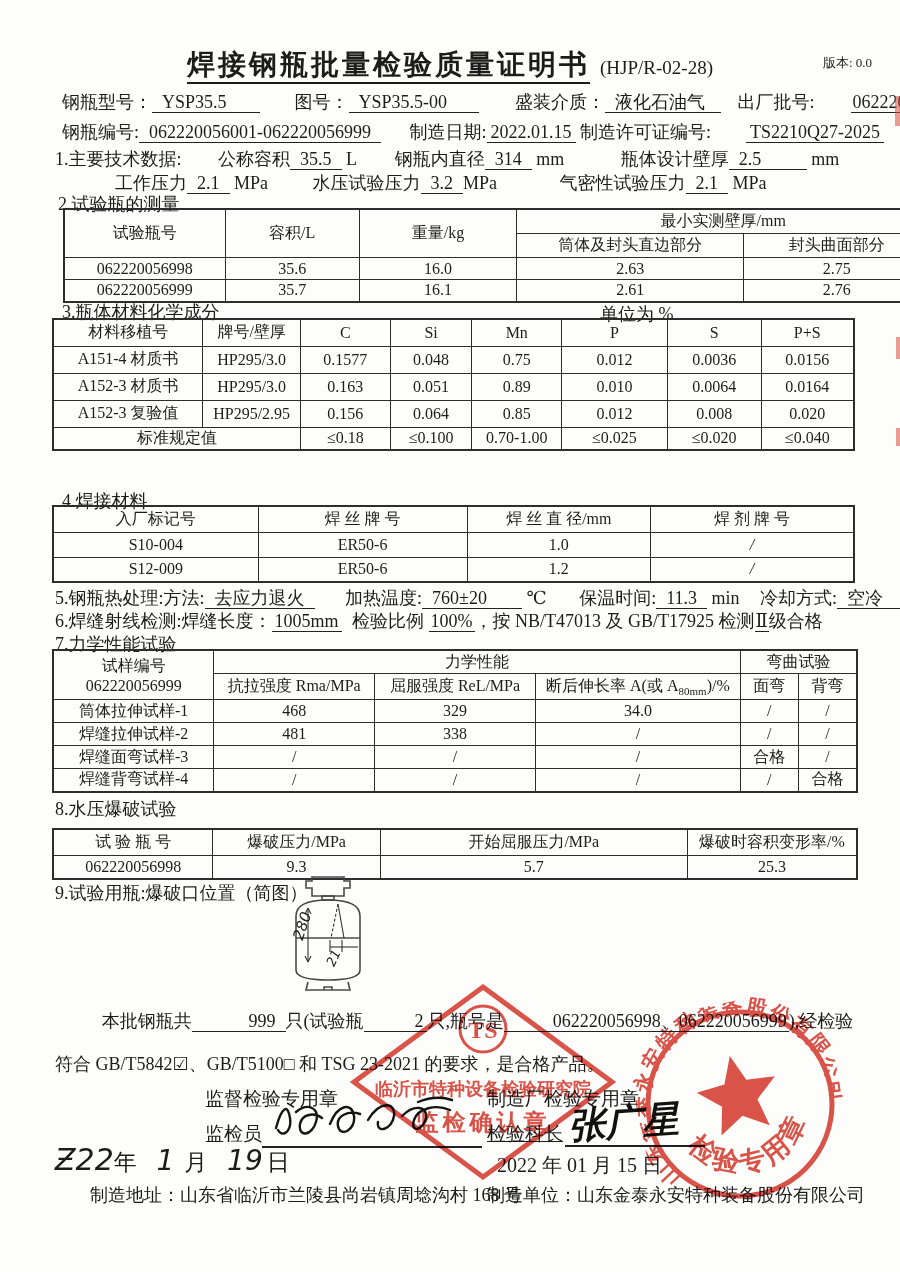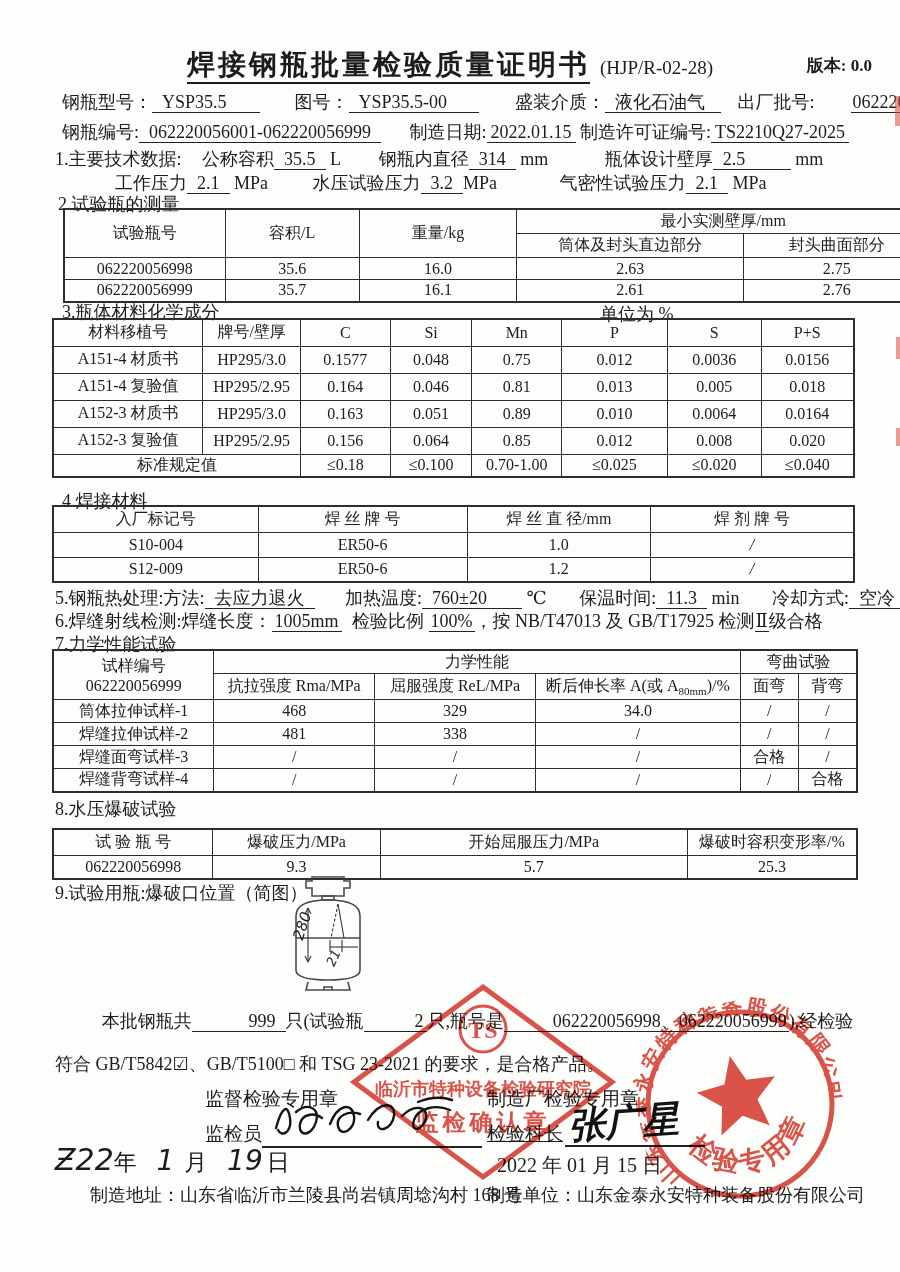--- a/index.html
+++ b/index.html
@@ -3,21 +3,21 @@
 <meta charset="utf-8">
 <style>
   html,body{margin:0;padding:0;background:#e8e8e8;}
   .page{position:relative;width:900px;height:1272px;background:#fdfdfb;margin:0 auto;
         font-family:"Liberation Serif","DejaVu Serif",serif;color:#1c1c1c;overflow:hidden;}
   .abs{position:absolute;}
   
   .title-row{top:46px;left:0;width:900px;text-align:center;white-space:nowrap;}
   .doc-title{font-size:28px;font-weight:bold;letter-spacing:3px;border-bottom:2px solid #1c1c1c;padding-bottom:2px;}
   .doc-code{font-size:19px;margin-left:6px;text-align:right;}
-  .doc-version{position:absolute;top:54px;right:28px;font-size:17px;font-weight:bold;}
+  .doc-version{position:absolute;top:54px;right:28px;font-size:13px;}
   
   .line{font-size:18px;white-space:nowrap;}
   .u{border-bottom:1.6px solid #222;padding:0 10px;display:inline-block;line-height:20px;}
   .lbl{display:inline-block;}
   
   table.t{border-collapse:collapse;table-layout:fixed;border:2px solid #2d2d2d;background:transparent;}
   table.t td{border:1px solid #2d2d2d;text-align:center;font-size:16px;padding:0;white-space:nowrap;overflow:hidden;}
   .h2row td{height:23px;}
   .slash{font-size:19px;font-style:italic;}
   sub{font-size:11px;}
@@ -44,26 +44,26 @@
   <div class="abs line" style="top:90px;left:62px;">
     <span class="lbl">钢瓶型号：</span><span class="u" style="min-width:88px;">YSP35.5</span>
     <span class="lbl" style="margin-left:30px;">图号：</span><span class="u" style="min-width:110px;">YSP35.5-00</span>
     <span class="lbl" style="margin-left:32px;">盛装介质：</span><span class="u" style="min-width:96px;">液化石油气</span>
     <span class="lbl" style="margin-left:12px;">出厂批号:</span><span class="u" style="padding:0 2px;margin-left:36px;">062220056</span>
   </div>
 
   <div class="abs line" style="top:120px;left:62px;">
     <span class="lbl">钢瓶编号:</span><span class="u">062220056001-062220056999</span>
     <span class="lbl" style="margin-left:24px;">制造日期:</span><span class="u" style="padding:0 4px;">2022.01.15</span>
-    <span class="lbl">制造许可证编号:</span><span class="u" style="padding:0 4px;">TS2210Q27-2025</span>
+    <span class="lbl">制造许可证编号:</span><span class="u" style="padding:0 4px;margin-left:35px;">TS2210Q27-2025</span>
   </div>
 
   <div class="abs line" style="top:147px;left:55px;">
     <span>1.主要技术数据:</span>
-    <span style="margin-left:16px;">公称容积</span><span class="u">35.5</span> <span>L</span>
+    <span style="margin-left:32px;">公称容积</span><span class="u">35.5</span> <span>L</span>
     <span style="margin-left:34px;">钢瓶内直径</span><span class="u">314</span> <span>mm</span>
     <span style="margin-left:52px;">瓶体设计壁厚</span><span class="u" style="min-width:58px;">2.5</span> <span>mm</span>
   </div>
   <div class="abs line" style="top:171px;left:115px;">
     <span>工作压力</span><span class="u">2.1</span> <span>MPa</span>
     <span style="margin-left:40px;">水压试验压力</span><span class="u">3.2</span><span>MPa</span>
     <span style="margin-left:58px;">气密性试验压力</span><span class="u">2.1</span> <span>MPa</span>
   </div>
 
   <div class="abs line" style="top:192px;left:58px;">2.试验瓶的测量</div>
@@ -131,30 +131,20 @@
           <td>A151-4 材质书</td>
           <td>HP295/3.0</td>
           <td>0.1577</td>
           <td>0.048</td>
           <td>0.75</td>
           <td>0.012</td>
           <td>0.0036</td>
           <td>0.0156</td>
         </tr>
     <tr style="height:27px;">
-          <td>A151-4 复验值</td>
-          <td>HP295/2.95</td>
-          <td>0.164</td>
-          <td>0.046</td>
-          <td>0.81</td>
-          <td>0.013</td>
-          <td>0.005</td>
-          <td>0.018</td>
-        </tr>
-    <tr style="height:27px;">
           <td>A152-3 材质书</td>
           <td>HP295/3.0</td>
           <td>0.163</td>
           <td>0.051</td>
           <td>0.89</td>
           <td>0.010</td>
           <td>0.0064</td>
           <td>0.0164</td>
         </tr>
     <tr style="height:27px;">
@@ -206,21 +196,21 @@
           <td>1.2</td>
           <td class="slash">/</td>
         </tr>
   </tbody>
     </table>
 
   <div class="abs line" style="top:586px;left:55px;">
     <span>5.钢瓶热处理:</span><span>方法:</span><span class="u">去应力退火</span>
     <span style="margin-left:26px;">加热温度:</span><span class="u" style="min-width:80px;">760±20</span> <span>℃</span>
     <span style="margin-left:28px;">保温时间:</span><span class="u">11.3</span> <span>min</span>
-    <span style="margin-left:28px;">冷却方式:</span><span class="u" style="min-width:64px;">空冷</span>
+    <span style="margin-left:16px;">冷却方式:</span><span class="u" style="min-width:64px;">空冷</span>
   </div>
 
   <div class="abs line" style="top:609px;left:55px;">
     <span>6.焊缝射线检测:</span><span>焊缝长度：</span><span class="u" style="padding:0 3px;">1005mm</span>
     <span style="margin-left:6px;">检验比例</span> <span class="u" style="padding:0 2px;">100%</span><span>，按 NB/T47013 及 GB/T17925 检测</span><span class="u" style="padding:0 1px;">Ⅱ</span><span>级合格</span>
   </div>
 
   <div class="abs line" style="top:632px;left:55px;">7.力学性能试验</div>
   <table class="t abs" style="top:649px;left:52px;width:806px;">
     <colgroup>

